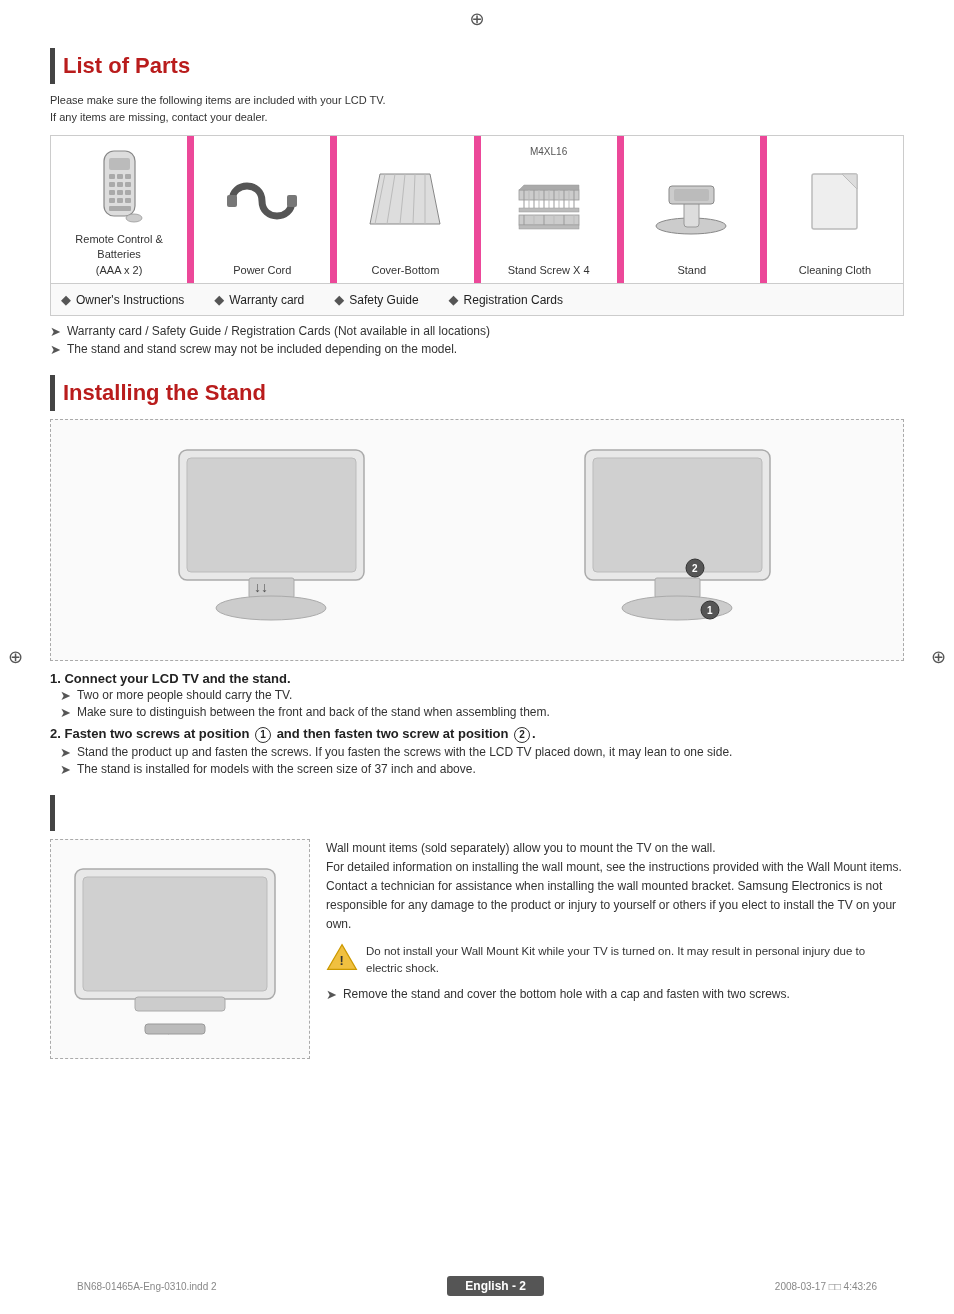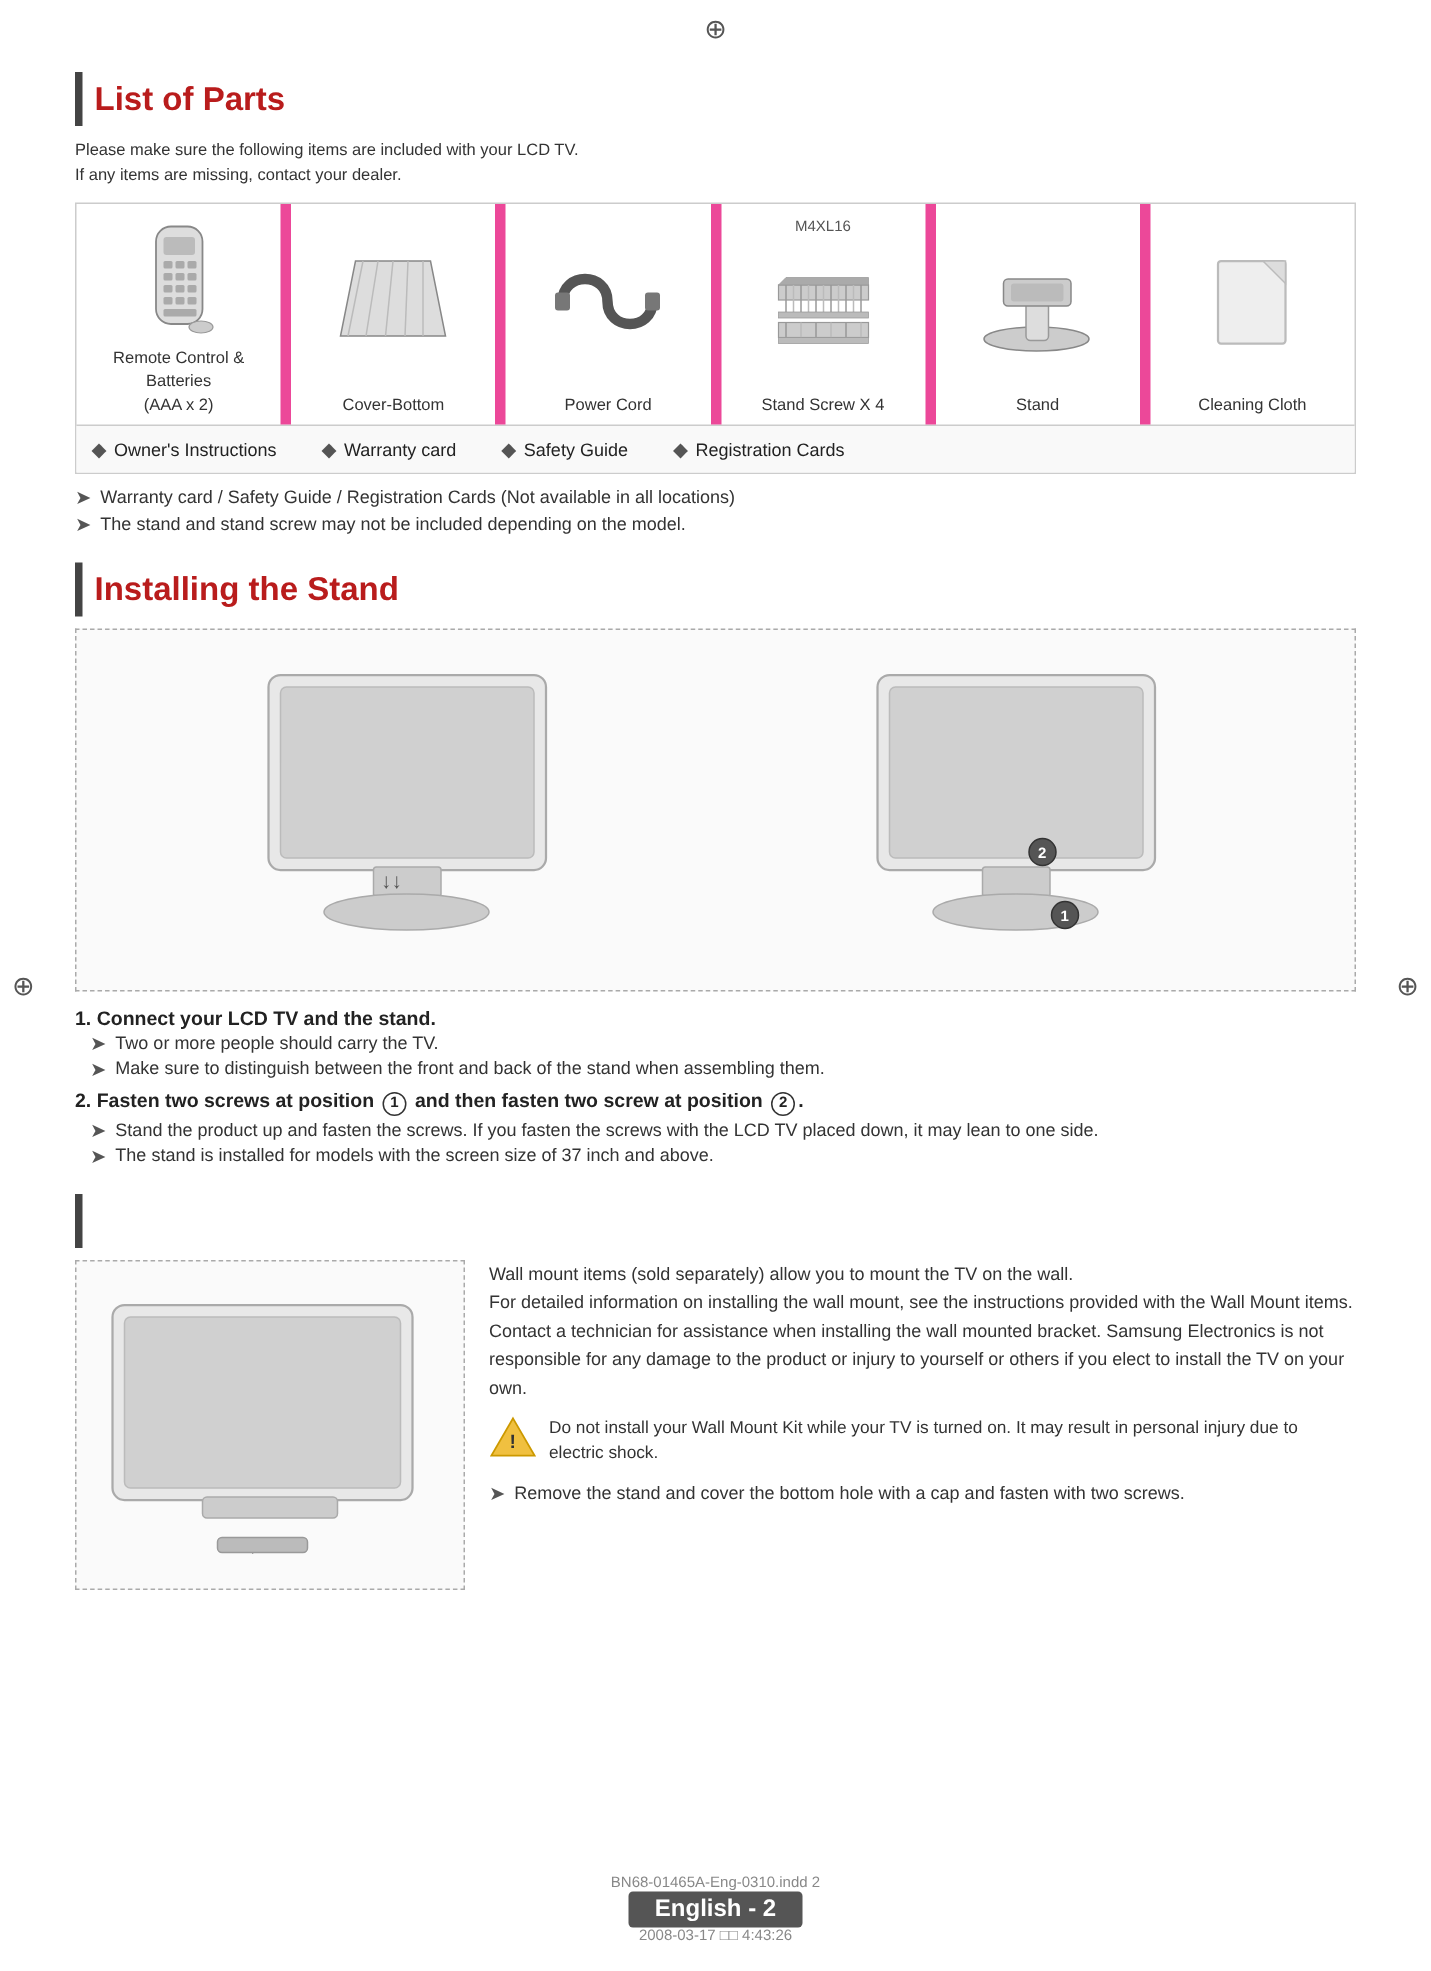--- a/index.html
+++ b/index.html
@@ -235,32 +235,31 @@
     
     .page-footer {
       position: absolute;
       bottom: 18px;
       left: 0;
       right: 0;
       display: flex;
       justify-content: space-between;
       align-items: center;
       padding: 0 77px;
-      flex-direction: column;
     }
     .footer-left {
       font-size: 10px;
       color: #888;
     }
     .footer-center {
       background: #555;
       color: #fff;
       padding: 3px 18px;
       border-radius: 3px;
-      font-size: 16px;
+      font-size: 12px;
       font-weight: bold;
     }
     .footer-right {
       font-size: 10px;
       color: #888;
     }
 
     
     .circle-num {
       display: inline-flex;
@@ -326,44 +325,44 @@
             <rect x="33" y="52" width="6" height="5" rx="1" fill="#aaa"></rect>
             <rect x="17" y="60" width="22" height="5" rx="1" fill="#aaa"></rect>
 
             <ellipse cx="42" cy="72" rx="8" ry="4" fill="#ccc" stroke="#999" stroke-width="0.8"></ellipse>
           </svg>
         </div>
         <div class="part-label">Remote Control &amp;<br>Batteries<br>(AAA x 2)</div>
       </div>
 
       <div class="part-item">
+        <div class="part-img icon-power-cord">
+          <svg width="80" height="60" viewBox="0 0 80 60">
+            <path d="M10,30 C10,10 40,10 40,30 C40,50 70,50 70,30" fill="none" stroke="#555" stroke-width="7" stroke-linecap="round"></path>
+            <rect x="5" y="24" width="10" height="12" rx="2" fill="#777"></rect>
+            <rect x="65" y="24" width="10" height="12" rx="2" fill="#777"></rect>
+          </svg>
+        </div>
+        <div class="part-label">Power Cord</div>
+      </div>
+
+      <div class="part-item">
         <div class="part-img icon-cover">
           <svg width="80" height="65" viewBox="0 0 80 65">
 
             <polygon points="5,55 75,55 65,5 15,5" fill="#ddd" stroke="#888" stroke-width="1"></polygon>
 
             <line x1="20" y1="5" x2="10" y2="55" stroke="#bbb" stroke-width="1"></line>
             <line x1="30" y1="5" x2="22" y2="55" stroke="#bbb" stroke-width="1"></line>
             <line x1="40" y1="5" x2="35" y2="55" stroke="#bbb" stroke-width="1"></line>
             <line x1="50" y1="5" x2="48" y2="55" stroke="#bbb" stroke-width="1"></line>
             <line x1="60" y1="5" x2="60" y2="55" stroke="#bbb" stroke-width="1"></line>
           </svg>
         </div>
         <div class="part-label">Cover-Bottom</div>
-      </div>
-
-      <div class="part-item">
-        <div class="part-img icon-power-cord">
-          <svg width="80" height="60" viewBox="0 0 80 60">
-            <path d="M10,30 C10,10 40,10 40,30 C40,50 70,50 70,30" fill="none" stroke="#555" stroke-width="7" stroke-linecap="round"></path>
-            <rect x="5" y="24" width="10" height="12" rx="2" fill="#777"></rect>
-            <rect x="65" y="24" width="10" height="12" rx="2" fill="#777"></rect>
-          </svg>
-        </div>
-        <div class="part-label">Power Cord</div>
       </div>
 
       <div class="part-item">
         <div class="screw-label">M4XL16</div>
         <div class="part-img icon-screw">
           <svg width="70" height="55" viewBox="0 0 70 55">
 
             <rect x="5" y="10" width="60" height="10" fill="#ccc" stroke="#999" stroke-width="0.8"></rect>
             <polygon points="5,10 10,5 65,5 65,10" fill="#aaa" stroke="#999" stroke-width="0.5"></polygon>
 

